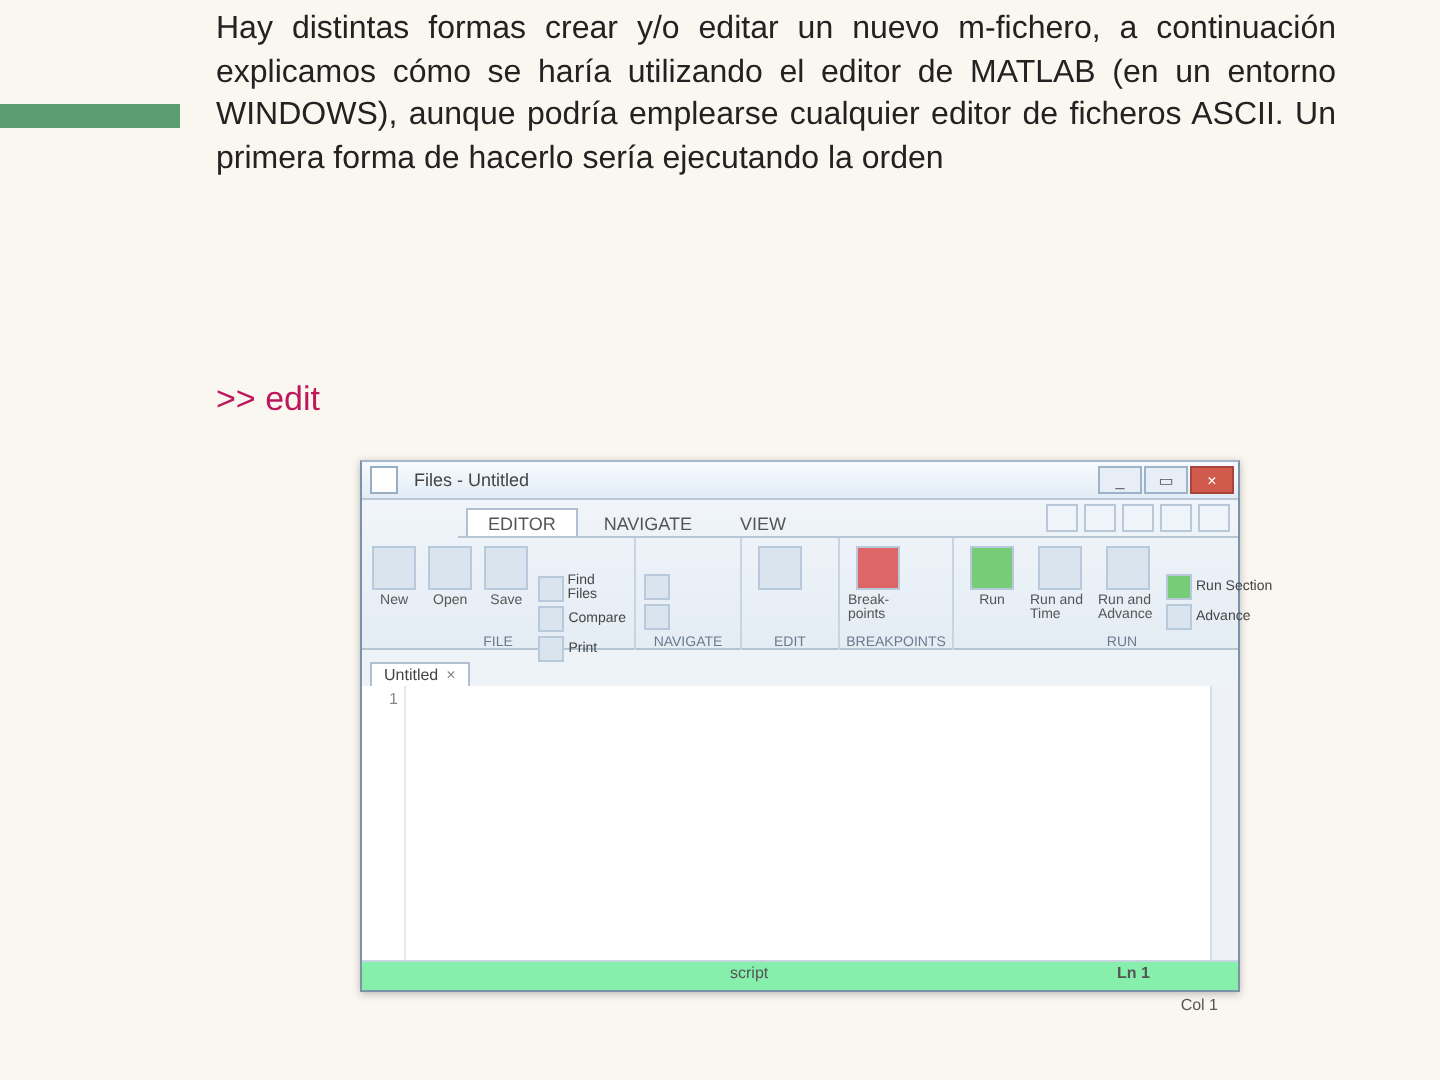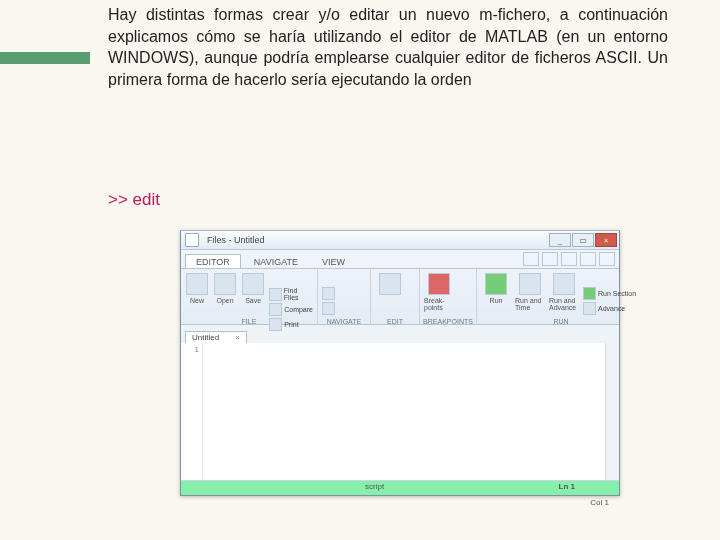--- a/index.html
+++ b/index.html
@@ -74,20 +74,21 @@
     height: 74px;
     background: linear-gradient(#f1f5fa,#e4ecf4);
     border-bottom: 1px solid #b4c4d3;
     position: relative;
   }
   .tabstrip {
     height: 18px;
     display:flex; align-items:flex-end;
     padding-left:4px;
     border-bottom:1px solid #b8c7d6;
+    margin-left:48px;
   }
   .rtab {
     padding:2px 10px 1px;
     font-size:9px;
     color:#555;
     border:1px solid transparent;
     border-bottom:none;
     margin-right:2px;
   }
   .rtab.active {
@@ -129,21 +130,21 @@
     font-size:7px; color:#444; margin-bottom:2px; display:flex; align-items:center; gap:2px;
   }
   .mini .i { width:11px; height:11px; background:#d9e4ee; border:1px solid #b7c9da;}
   .col { display:flex; flex-direction:column; padding-top:16px;}
   .doc-tabs {
     height:18px; background:#eef3f8; border-bottom:1px solid #c8d4e0;
     display:flex; align-items:flex-end; padding-left:4px;
   }
   .doc-tab {
     background:#fff; border:1px solid #b0c0d0; border-bottom:none;
-    padding:1px 6px; font-size:8px; color:#444; display:flex; align-items:center; gap:16px;
+    padding:1px 6px; font-size:8px; color:#444; display:flex; align-items:center; gap:4px;
   }
   .doc-tab .x { color:#888; font-size:8px;}
   .editor-area {
     position:absolute; left:0; right:0; top:112px; bottom:14px;
     background:#fff; display:flex;
   }
   .gutter {
     width:18px; background:#fff; border-right:1px solid #e4e9ef;
     font-size:8px; color:#888; text-align:right; padding:2px 3px 0 0;
   }

